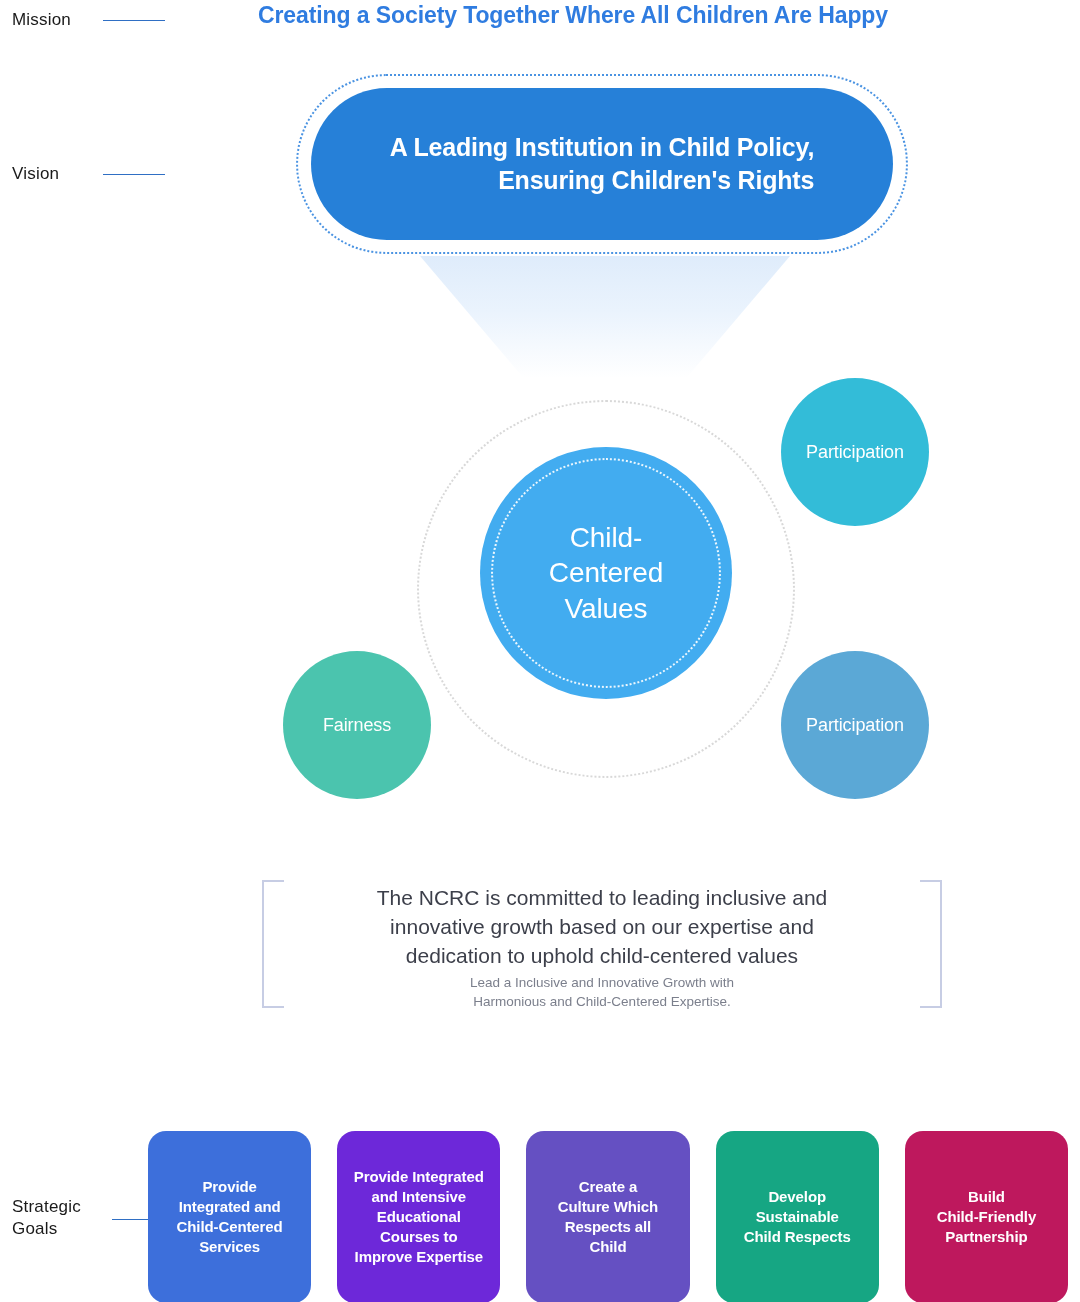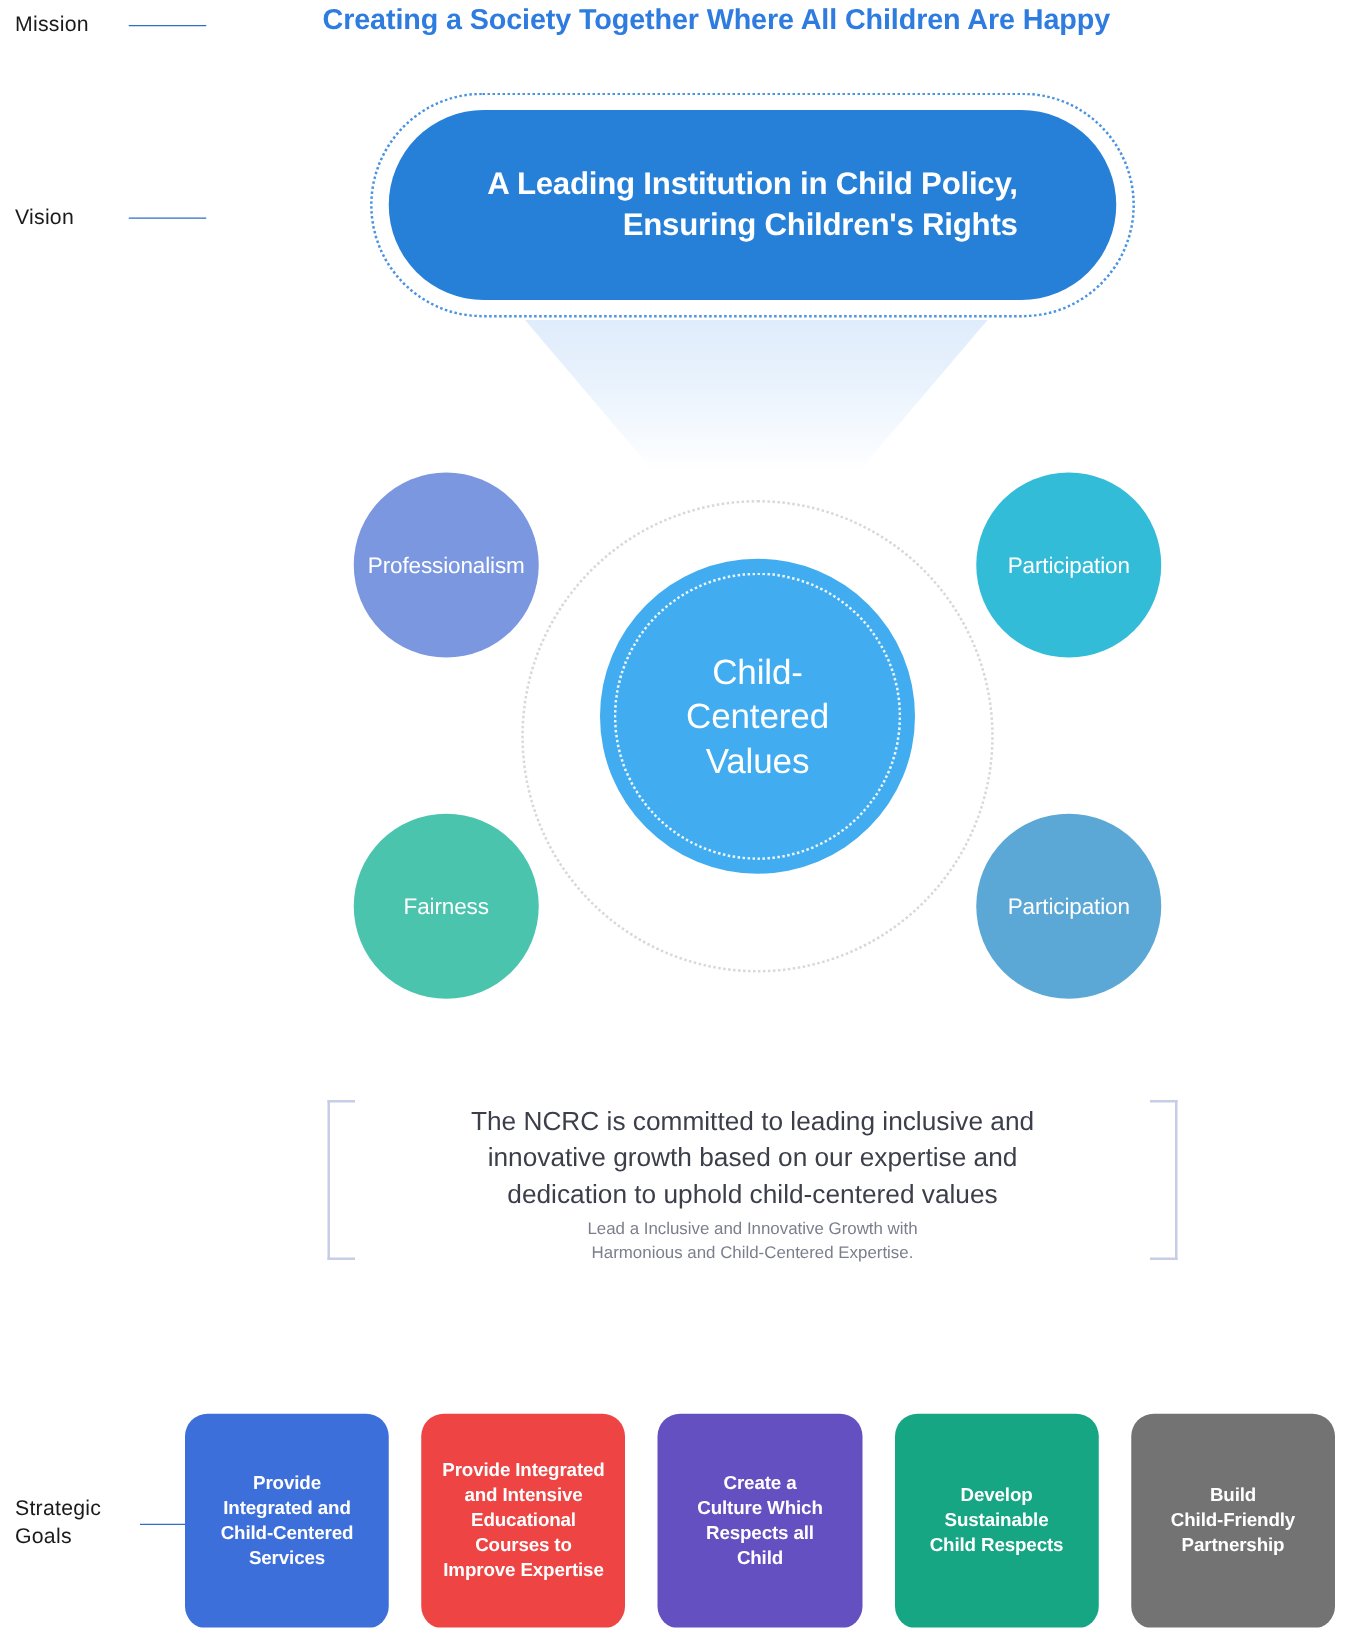--- a/index.html
+++ b/index.html
@@ -227,23 +227,20 @@
 <div id="vision-box" style="background: rgb(38, 128, 216);">
   <div id="vision-text">A Leading Institution in Child Policy,
 Ensuring Children's Rights</div>
 </div>
 
 <div id="funnel"></div>
 
 <div id="values-wrap">
   <div id="orbit-ring"></div>
 
-  <div class="value-circle" id="circle-professionalism" style="background: rgb(123, 151, 224);">
-    <span>Professionalism</span>
-  </div>
 
   <div class="value-circle" id="circle-participation" style="background: rgb(51, 188, 216);">
     <span>Participation</span>
   </div>
 
   <div class="value-circle" id="circle-fairness" style="background: rgb(75, 196, 174);">
     <span>Fairness</span>
   </div>
 
   <div class="value-circle" id="circle-responsibility" style="background: rgb(91, 168, 214);">
@@ -268,28 +265,28 @@
 
 <div class="rail-label" id="goals-label">Strategic
 Goals</div>
 <div class="rail-rule" id="goals-rule" style="background: rgb(47, 111, 196);"></div>
 
 <div id="goals-row">
   <div class="goal-card" style="background: rgb(61, 111, 219);">Provide
 Integrated and
 Child-Centered
 Services</div>
-  <div class="goal-card" style="background: #ef4444;">Provide Integrated
+  <div class="goal-card" style="background: #6d28d9;">Provide Integrated
 and Intensive
 Educational
 Courses to
 Improve Expertise</div>
   <div class="goal-card" style="background: rgb(101, 80, 194);">Create a
 Culture Which
 Respects all
 Child</div>
   <div class="goal-card" style="background: rgb(22, 166, 131);">Develop
 Sustainable
 Child Respects</div>
-  <div class="goal-card" style="background: #737373;">Build
+  <div class="goal-card" style="background: #be185d;">Build
 Child-Friendly
 Partnership</div>
 </div>
 
 </body></html>

